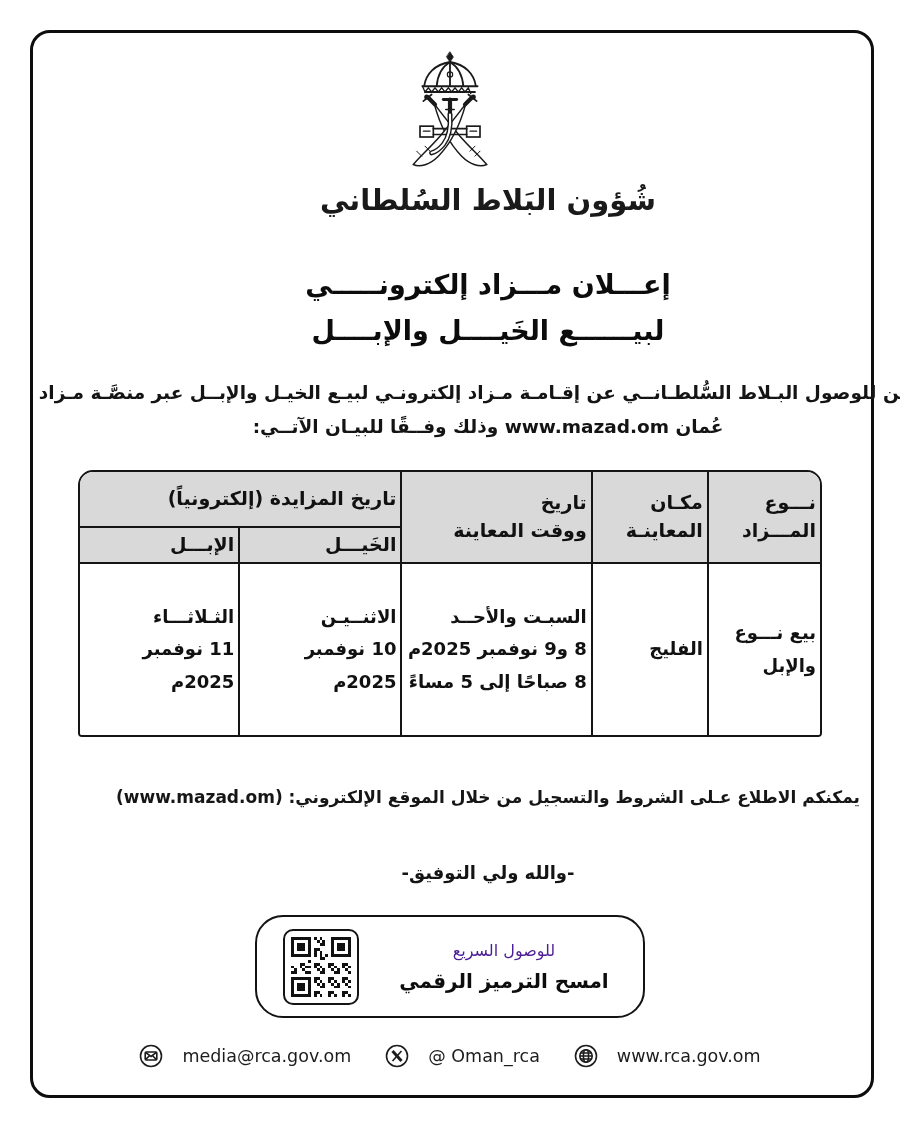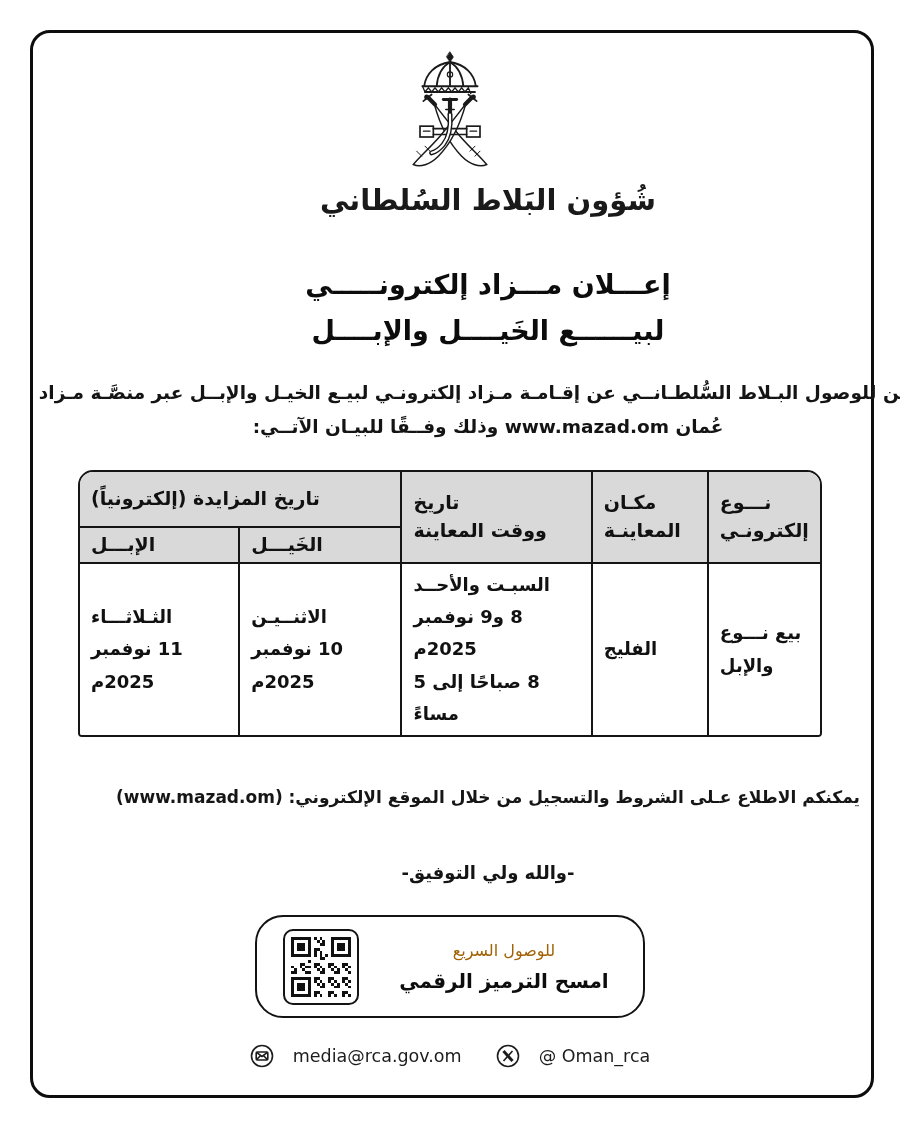--- a/index.html
+++ b/index.html
@@ -34,22 +34,22 @@
   }
   .intro div{white-space:nowrap;}
   
   .table-wrap{
     position:absolute;top:470px;left:78px;width:744px;
     border:2.5px solid #151515;border-radius:15px 15px 4px 4px;overflow:hidden;
     box-sizing:border-box;background:#fff;
   }
   table{width:100%;border-collapse:collapse;direction:rtl;table-layout:fixed;}
   th,td{
-    border:2px solid #151515;text-align:left;vertical-align:middle;
-    white-space:pre-line;padding:2px 11px;box-sizing:border-box;
+    border:2px solid #151515;text-align:right;vertical-align:middle;
+    white-space:pre-line;padding:2px 4px;box-sizing:border-box;
   }
   th{background:#d9d9d9;font-size:19px;font-weight:700;line-height:1.45;}
   td{background:#ffffff;font-size:18px;font-weight:700;line-height:1.8;}
   tr.h1 th{height:55px;}
   tr.h2 th{height:36px;margin-top:33px;}
   tr.body td{height:172px;}
   
   table tr th:first-child, table tr td:first-child{border-right:0;}
   table tr th:last-child, table tr td:last-child{border-left:0;}
   tr.h1 th{border-top:0;}
@@ -66,21 +66,21 @@
     position:absolute;top:915px;left:255px;width:390px;height:103px;
     border:2.5px solid #131313;border-radius:28px;box-sizing:border-box;
     display:flex;align-items:center;background:#fff;
   }
   .qr-box{
     width:76px;height:76px;margin-left:26px;border:2.5px solid #141414;
     border-radius:10px;box-sizing:border-box;display:flex;align-items:center;
     justify-content:center;flex:0 0 auto;
   }
   .qr-labels{flex:1;text-align:center;direction:rtl;padding-left:6px;}
-  .qr-small{font-size:16px;font-weight:500;color:#a16207;}
+  .qr-small{font-size:16px;font-weight:500;color:#4c1d95;}
   .qr-bold{font-size:20px;font-weight:800;margin-top:9px;color:#0d0d0d;}
   
   .contacts{
     position:absolute;top:1044px;left:0;width:100%;
     display:flex;justify-content:center;align-items:center;gap:34px;
     direction:ltr;font-size:17.5px;color:#1c1c1c;
   }
   .c-item{display:flex;align-items:center;gap:19px;font-weight:500;}
   .c-icon{width:24px;height:24px;flex:0 0 auto;}
   .ink{stroke:#1c1c1c;fill:none;stroke-width:1.6;}
@@ -157,21 +157,21 @@
     <colgroup>
       <col style="width:112px">
         <col style="width:116px">
         <col style="width:190px">
       <col style="width:162px">
         <col style="width:159px">
     </colgroup>
     <tbody>
         <tr class="h1">
       <th rowspan="2">نـــوع
-إلكترونـي</th>
+المـــزاد</th>
       <th rowspan="2">مكـان
 المعاينـة</th>
       <th rowspan="2">تاريخ
 ووقت المعاينة</th>
       <th colspan="2">تاريخ المزايدة (إلكترونياً)</th>
     </tr>
     <tr class="h2">
       <th>الخَيـــل</th>
       <th>الإبـــل</th>
     </tr>
@@ -309,13 +309,22 @@
     <span>media@rca.gov.om</span>
   </div>
   <div class="c-item">
     <svg class="c-icon" viewBox="0 0 24 24">
       <circle class="ink" cx="12" cy="12" r="10.5"></circle>
       <path d="M7.5 7 L16.5 17" stroke="#1c1c1c" stroke-width="3" fill="none"></path>
       <path d="M16.5 7 L7.5 17" stroke="#1c1c1c" stroke-width="1.6" fill="none"></path>
     </svg>
     <span>@ Oman_rca</span>
   </div>
+  <div class="c-item">
+    <svg class="c-icon" viewBox="0 0 24 24">
+      <circle class="ink" cx="12" cy="12" r="10.5"></circle>
+      <circle class="ink" cx="12" cy="12" r="6.2"></circle>
+      <ellipse class="ink" cx="12" cy="12" rx="2.6" ry="6.2"></ellipse>
+      <path class="ink" d="M5.8 12 h12.4 M6.6 9 h10.8 M6.6 15 h10.8"></path>
+    </svg>
+    <span>www.rca.gov.om</span>
+  </div>
 </div>
 
 </body></html>

